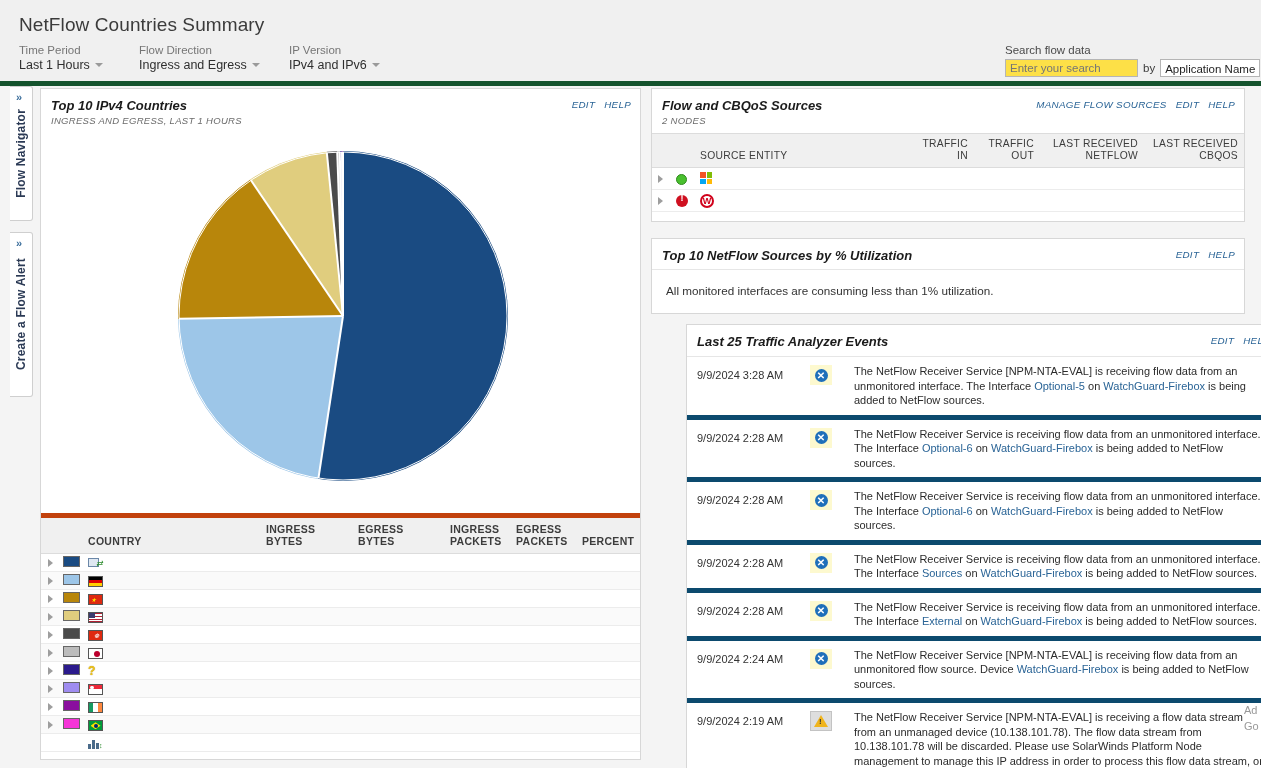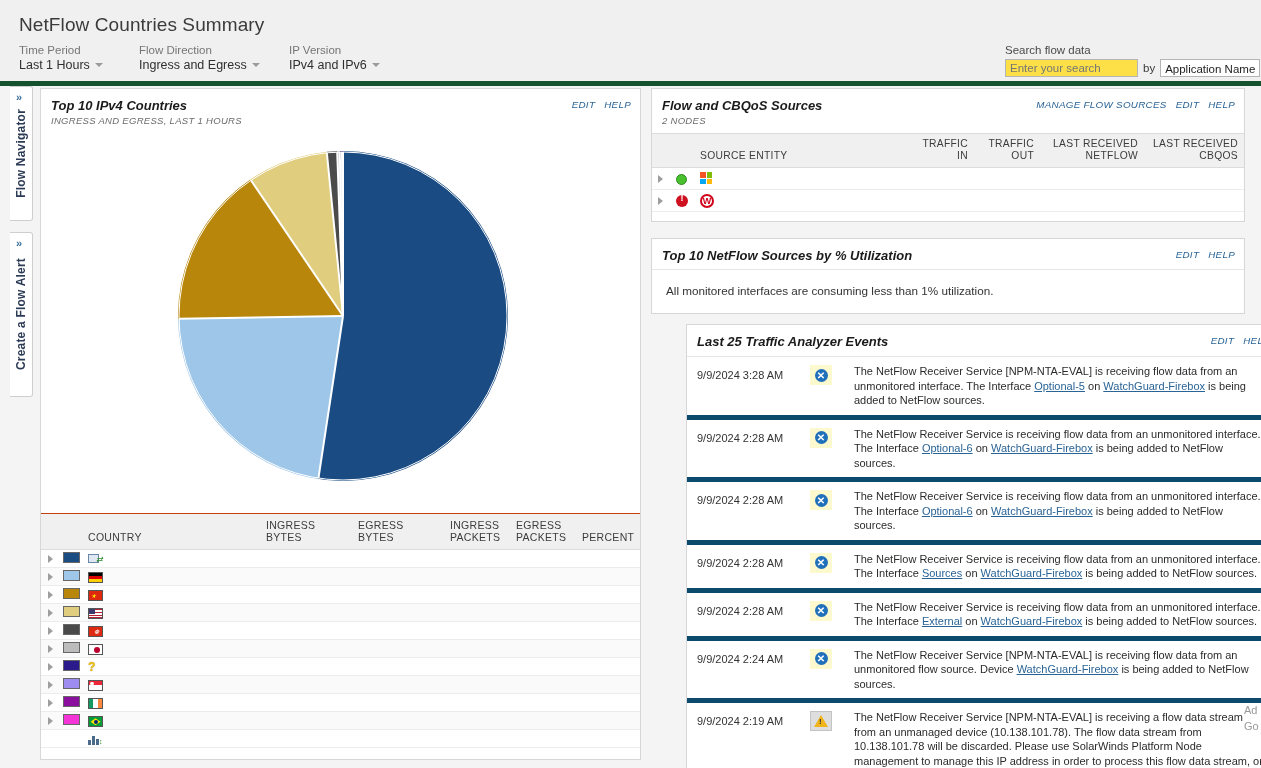--- a/index.html
+++ b/index.html
@@ -96,24 +96,24 @@
   #panel-countries { left: 40px; top: 88px; width: 601px; height: 672px; }
   #pie-wrap { position: relative; height: 380px; }
   #pie {
     position: absolute; left: 137px; top: 18px; width: 330px; height: 330px;
     border-radius: 50%;
   }
   .pie-sep { position: absolute; left: 0; top: 0; width: 100%; height: 100%; border-radius: 50%; }
 
   .ctable { width: 100%; border-collapse: collapse; font-size: 11.5px; }
   .ctable thead th {
-    background: #f0f0f0; color: #3c3c3c; font-weight: normal;
+    background: #f0f0f0; color: #3c3c3c; font-weight: bold;
     font-size: 10.5px; letter-spacing: .3px; text-align: left;
     padding: 5px 4px 6px 4px; vertical-align: bottom;
-    border-top: 1px solid #c2410c; border-bottom: 1px solid #dcdcdc;
+    border-top: 5px solid #c2410c; border-bottom: 1px solid #dcdcdc;
     line-height: 12px;
   }
   .ctable tbody td {
     padding: 2px 4px; border-bottom: 1px solid #ececec;
     color: #333; height: 18px; vertical-align: middle; white-space: nowrap;
   }
   .ctable tbody tr:nth-child(even) { background: #fafafa; }
   .col-exp { width: 18px; text-align: center; }
   .col-sw  { width: 22px; }
   .c-name { color: #2a6496; cursor: pointer; }
@@ -200,21 +200,21 @@
     width: 0; height: 0; border-left: 7px solid transparent;
     border-right: 7px solid transparent; border-bottom: 12px solid #f0b41c;
     position: relative;
   }
   .ic-warn .g::after {
     content: "!"; position: absolute; left: -2px; top: 2px; font-size: 8px;
     color: #333; font-weight: bold;
   }
   .ic-db { background: #c9c5ee; border: 1px solid #aba6dd; }
   .ev-text { flex: 1; color: #2b2b2b; line-height: 14.5px; padding-right: 4px; }
-  .ev-text a { color: #2a6496; text-decoration: underline; cursor: pointer; }
+  .ev-text a { color: #2a6496; cursor: pointer; }
   .ev-text a.b { font-weight: bold; }
 
   
   .edge-text {
     position: absolute; right: 1px; top: 702px; width: 16px;
     font-size: 11px; color: #999; line-height: 16px; overflow: hidden;
   }
 </style>
 </head>
 <body>

